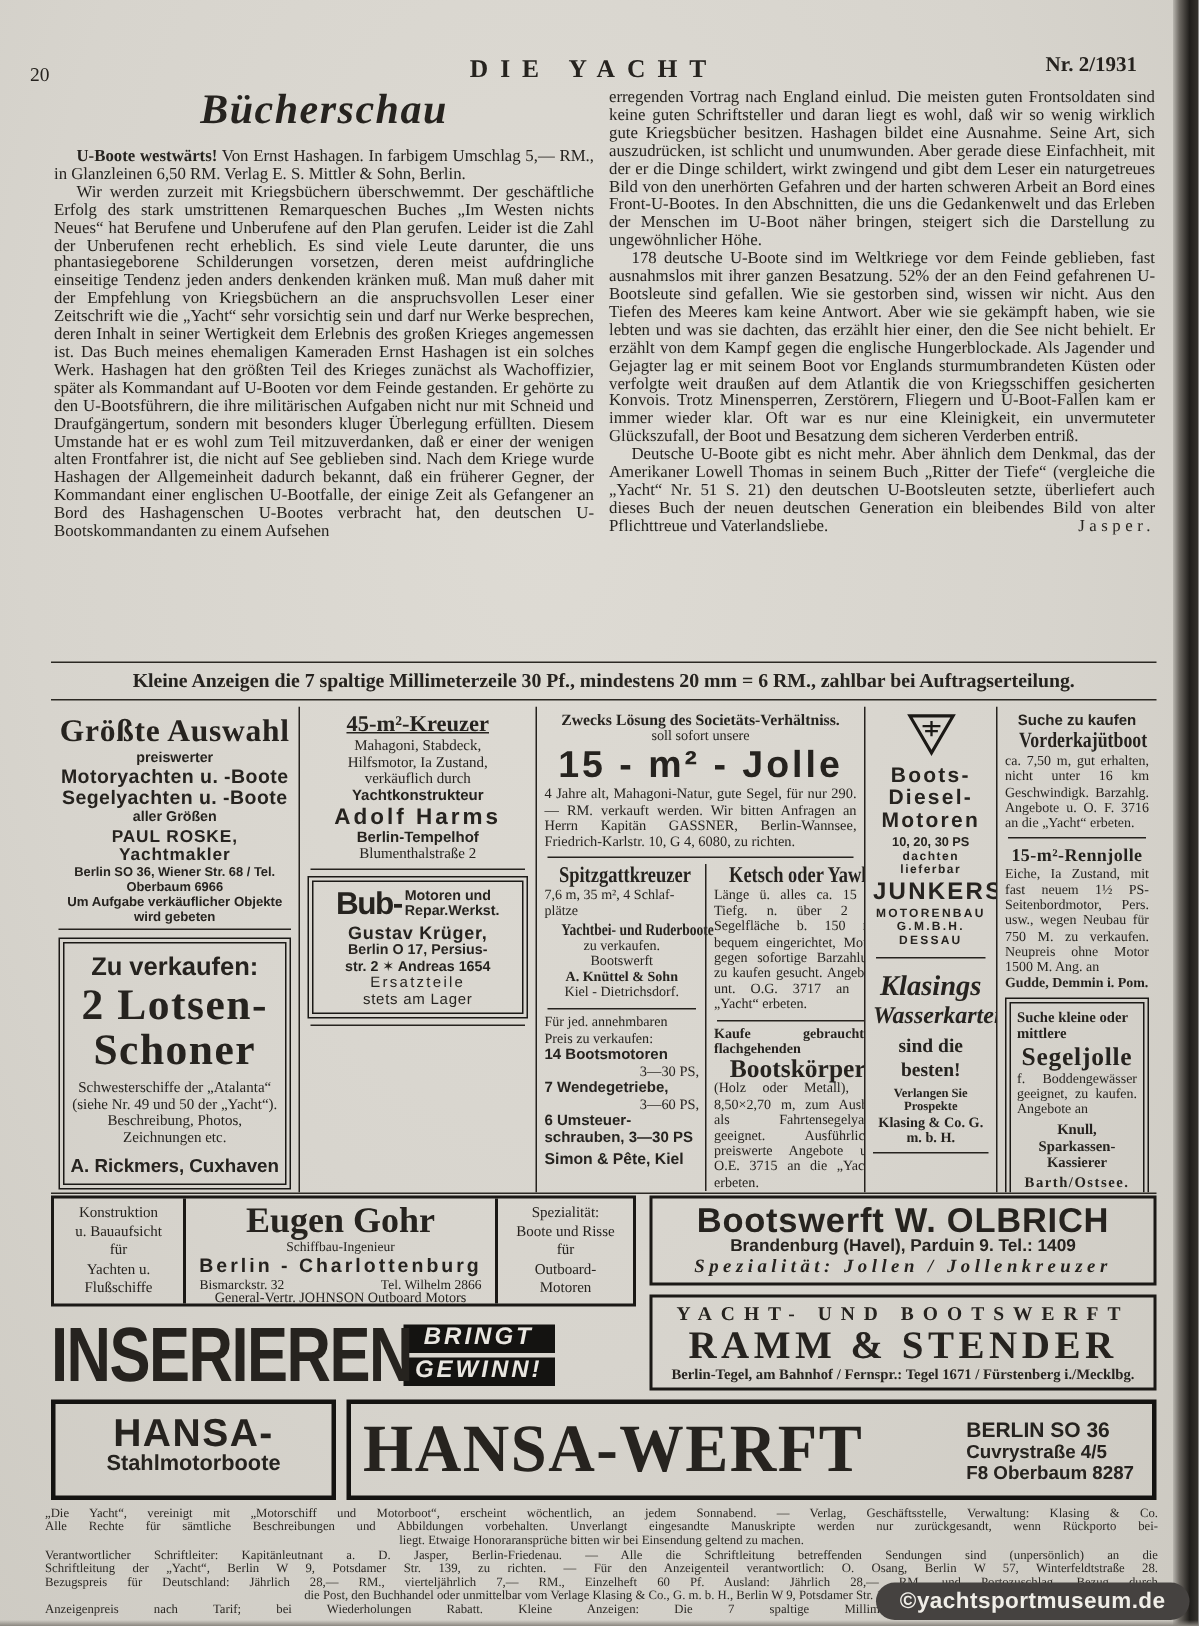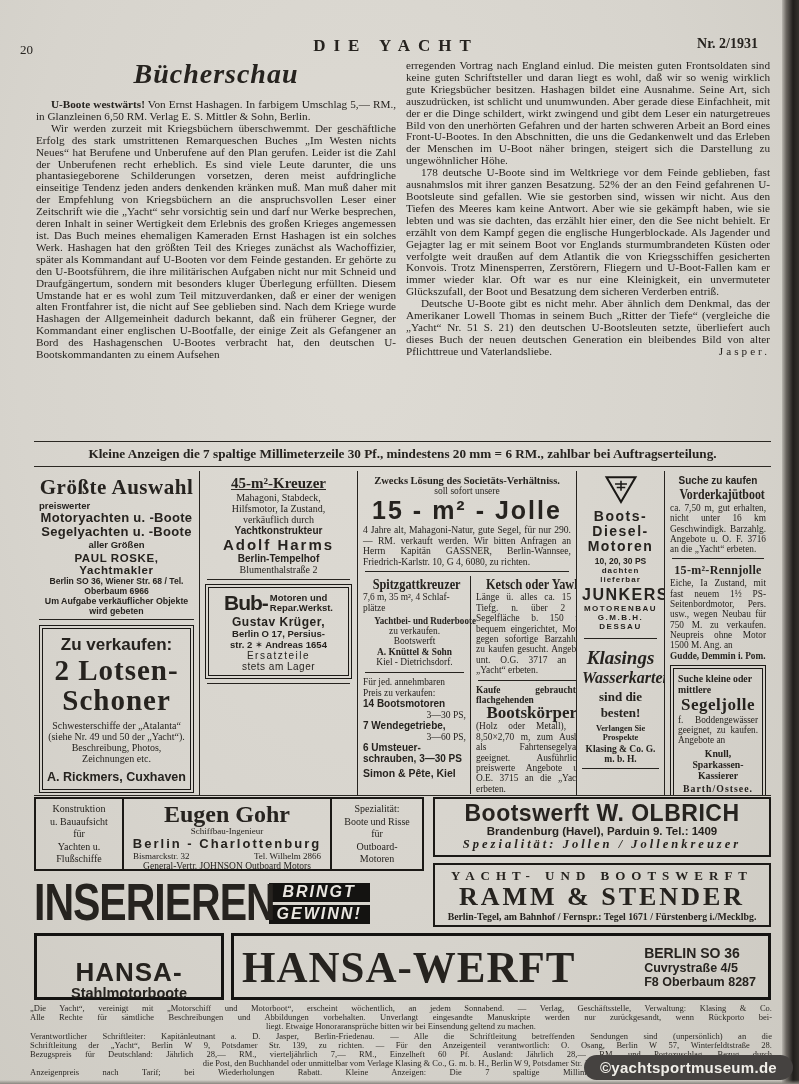--- a/index.html
+++ b/index.html
@@ -39,21 +39,21 @@
   .col{ padding:4px 5px; overflow:hidden; }
   .c1{ width:165px; } .c2{ width:158px; } .c3{ width:219px; } .c4{ width:88px; } .c5{ flex:1; }
   .c2,.c3,.c4,.c5{ border-left:1.5px solid #26231f; }
   .adrule{ border:none; border-top:1px solid #26231f; margin:4px 2px; }
   .sans{ font-family:"Liberation Sans","DejaVu Sans",sans-serif; }
   .cond{ display:inline-block; transform:scaleX(.82); transform-origin:center; white-space:nowrap; }
   .body-xs{ font-size:9.6px; line-height:10.6px; text-align:justify; }
 
   
   .roske .r1{ font-size:21px; font-weight:800; letter-spacing:.5px; text-align:center; }
-  .roske .r2{ font-size:9.5px; font-weight:700; }
+  .roske .r2{ font-size:9.5px; font-weight:700; text-align:center; }
   .roske .r3{ font-size:13px; font-weight:800; text-align:center; letter-spacing:.3px; line-height:14px; }
   .roske .r5{ font-size:9.5px; font-weight:700; text-align:center; }
   .roske .r6{ font-size:11.5px; font-weight:800; text-align:center; letter-spacing:.6px; margin-top:2px; }
   .roske .r7{ font-size:8.6px; font-weight:700; text-align:center; }
   .roske .r8{ font-size:8.8px; font-weight:700; text-align:center; border-bottom:1px solid #26231f; padding-bottom:3px; }
   .lotsen{ border:4px double #1b1916; margin-top:5px; padding:6px 4px 5px; text-align:center; }
   .lotsen .z1{ font-size:17px; font-weight:800; }
   .lotsen .z2{ font-size:29px; line-height:30px; font-weight:700; letter-spacing:1px; }
   .lotsen .z3{ font-size:10px; line-height:11px; margin-top:5px; }
   .lotsen .z4{ font-size:12.5px; font-weight:800; margin-top:6px; }
@@ -139,21 +139,21 @@
   .olb .nm{ font-size:23px; font-weight:800; letter-spacing:.5px; line-height:24px; }
   .olb .ad{ font-size:11.5px; font-weight:800; }
   .olb .sp{ font-size:12.5px; font-weight:700; font-style:italic; letter-spacing:3px; }
   .ramm{ border:2.5px solid #1b1916; text-align:center; margin-top:6px; padding:3px 4px; }
   .ramm .l1{ font-size:13px; font-weight:600; letter-spacing:6px; }
   .ramm .nm{ font-size:26px; font-weight:800; letter-spacing:3px; line-height:26px; }
   .ramm .ad{ font-size:9.8px; font-weight:700; margin-top:1px; }
 
   
   .hansa{ position:absolute; top:933px; left:34px; width:737px; height:67px; display:flex; gap:7px; }
-  .hbl{ width:190px; border:3px solid #141311; text-align:center; padding-top:24px; }
+  .hbl{ width:190px; border:3px solid #141311; text-align:center; padding-top:7px; }
   .hbl .h1{ font-size:26px; font-weight:800; letter-spacing:1px; line-height:25px; }
   .hbl .h2{ font-size:14.5px; font-weight:800; }
   .hbm{ flex:1; border:3px solid #141311; display:flex; align-items:center; justify-content:space-between; padding:0 12px 0 8px; }
   .hbm .nm{ font-size:43px; font-weight:800; letter-spacing:1px; transform:scaleY(1.05); white-space:nowrap; }
   .hbm .rt{ text-align:left; font-weight:800; }
   .hbm .rt .a{ font-size:14px; } .hbm .rt .b{ font-size:12.5px; } .hbm .rt .c{ font-size:12.5px; }
 
   
   .imp{ position:absolute; top:1004px; left:30px; width:742px; font-size:8.5px; line-height:9.2px; color:#2b2824; }
   .imp .jl{ text-align:justify; text-align-last:justify; }

